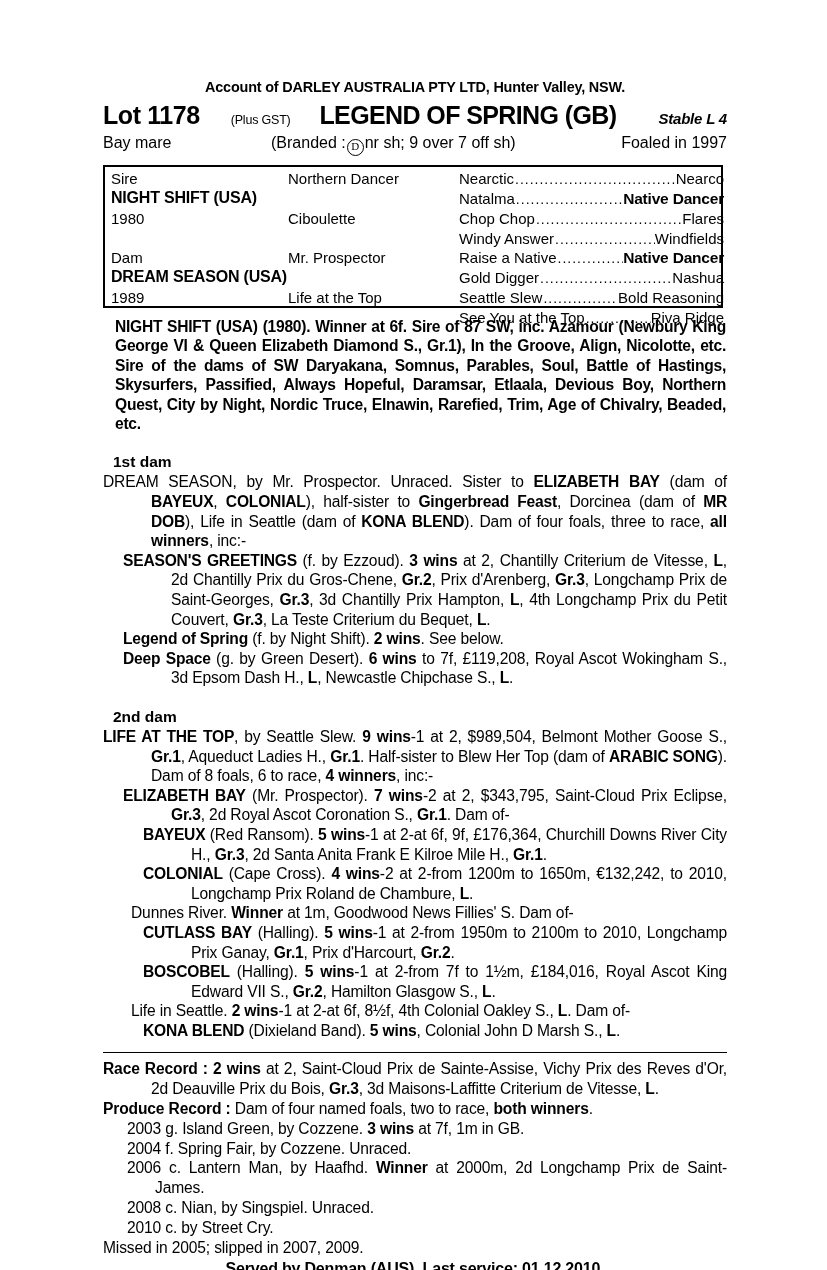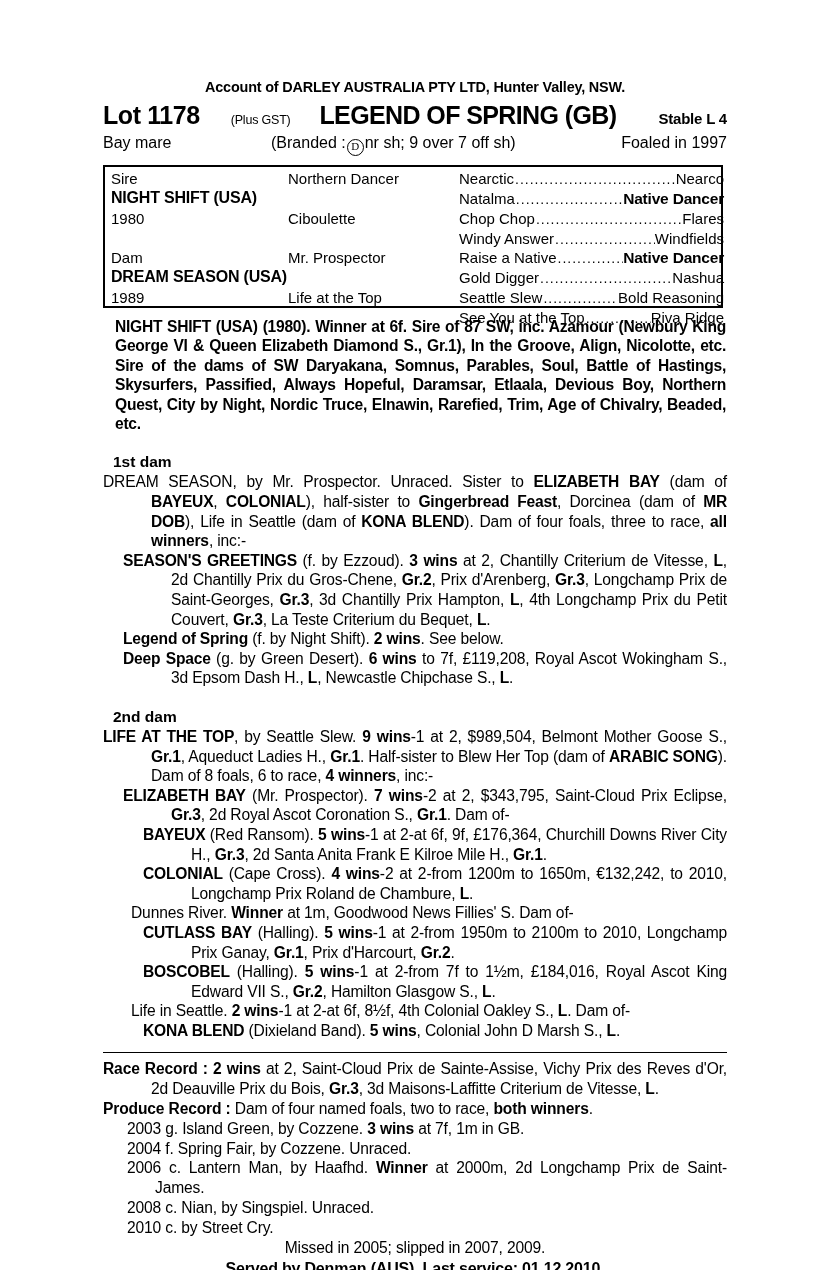--- a/index.html
+++ b/index.html
@@ -60,20 +60,21 @@
   .horse-name {
     font-weight: bold;
     font-size: 25px;
     letter-spacing: -0.6px;
   }
   .stable {
     font-weight: bold;
     font-size: 15px;
     padding-left: 14px;
     letter-spacing: -0.2px;
+    font-style: italic;
   }
   .descline {
     position: relative;
     height: 24px;
     margin-top: 4px;
     font-size: 16px;
   }
   .descline .c-left  { position: absolute; left: 0;     top: 0; }
   .descline .c-mid   { position: absolute; left: 168px; top: 0; white-space: nowrap; }
   .descline .c-right { position: absolute; right: 0;    top: 0; }
@@ -190,21 +191,21 @@
     letter-spacing: -0.15px;
   }
   .foal > .first { margin-left: -28px; }
   .served {
     text-align: center;
     font-weight: bold;
     font-size: 16px;
     margin-top: 3px;
     letter-spacing: -0.2px;
   }
-  .lastline { text-align: center; }
+  .lastline { text-align: left; }
 </style>
 </head>
 <body>
 
 <div class="page">
  <div class="content">
 
   <div class="acct">Account of DARLEY AUSTRALIA PTY LTD, Hunter Valley, NSW.</div>
 
   <div class="lotline">

